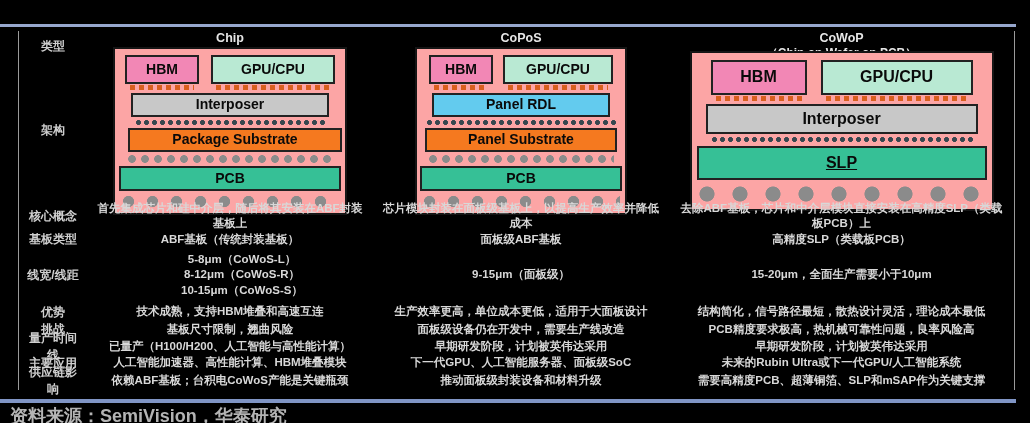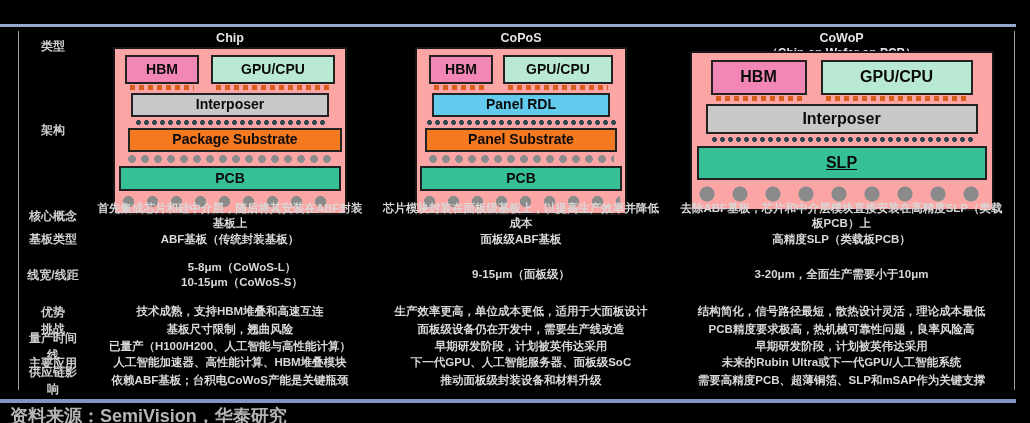--- a/index.html
+++ b/index.html
@@ -137,24 +137,25 @@
     <div class="cell">去除ABF基板，芯片和中介层模块直接安装在高精度SLP（类载板PCB）上</div>
 
     <div class="cell lbl">基板类型</div>
     <div class="cell">ABF基板（传统封装基板）</div>
     <div class="cell">面板级ABF基板</div>
     <div class="cell">高精度SLP（类载板PCB）</div>
 
     <div class="cell lbl">线宽/线距</div>
     <div class="cell pitch-lines">
       <span>5-8μm（CoWoS-L）</span>
+      <span>8-12μm（CoWoS-R）</span>
       <span>10-15μm（CoWoS-S）</span>
     </div>
     <div class="cell">9-15μm（面板级）</div>
-    <div class="cell">3-20μm，全面生产需要小于10μm</div>
+    <div class="cell">15-20μm，全面生产需要小于10μm</div>
 
     <div class="cell lbl">优势</div>
     <div class="cell">技术成熟，支持HBM堆叠和高速互连</div>
     <div class="cell">生产效率更高，单位成本更低，适用于大面板设计</div>
     <div class="cell">结构简化，信号路径最短，散热设计灵活，理论成本最低</div>
 
     <div class="cell lbl">挑战</div>
     <div class="cell">基板尺寸限制，翘曲风险</div>
     <div class="cell">面板级设备仍在开发中，需要生产线改造</div>
     <div class="cell">PCB精度要求极高，热机械可靠性问题，良率风险高</div>

